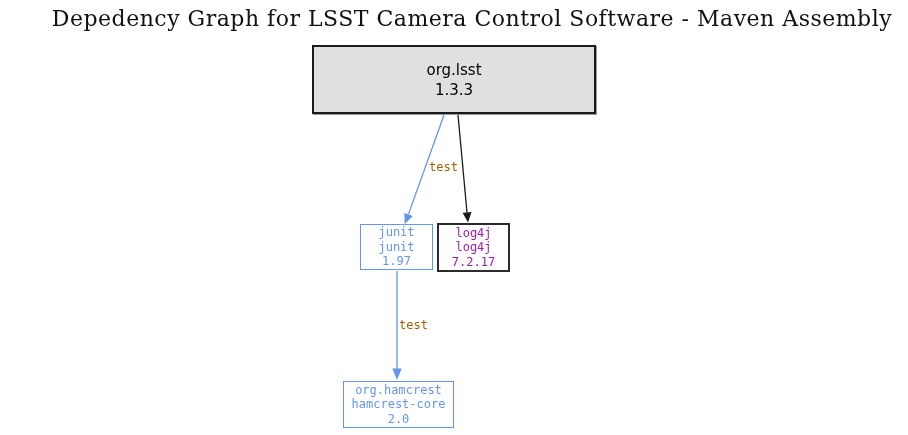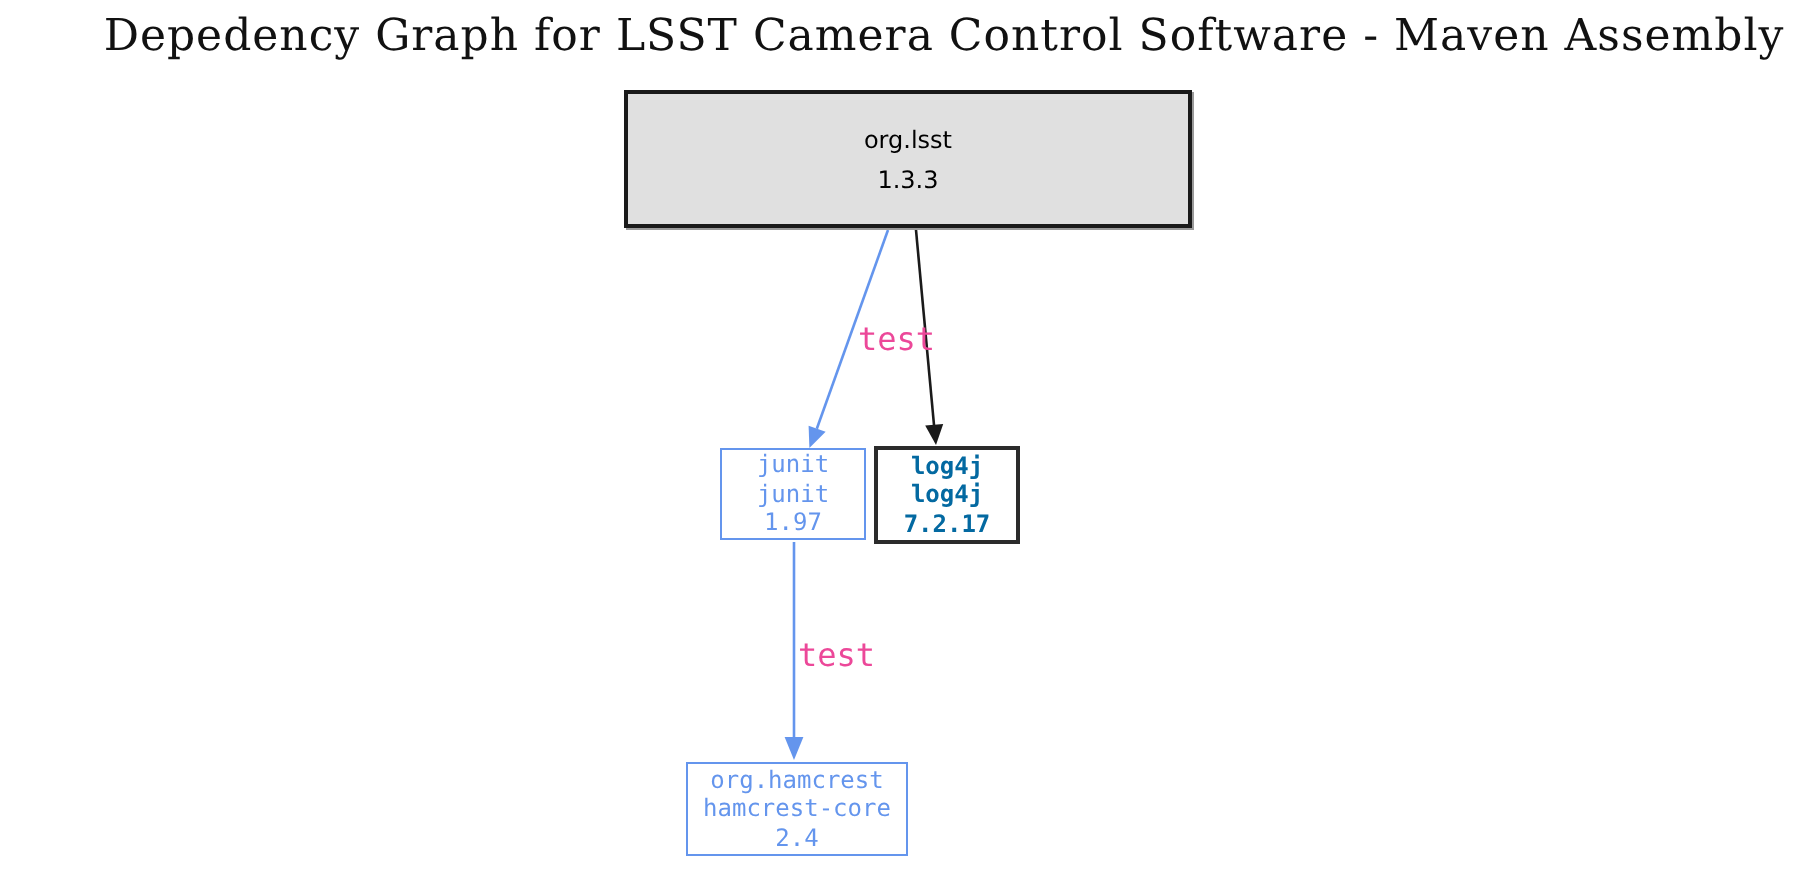--- a/index.html
+++ b/index.html
@@ -42,21 +42,21 @@
   .node span { display: block; }
   .node-root {
     left: 312px;
     top: 45px;
     width: 284px;
     height: 69px;
     background: #e0e0e0;
     border: 2px solid #1a1a1a;
     box-shadow: 1px 1px 0 #9a9a9a;
     font-family: "DejaVu Sans", sans-serif;
-    font-size: 12px;
+    font-size: 15px;
     line-height: 20px;
     color: #000000;
   }
   .node-dep {
     font-family: "DejaVu Sans Mono", monospace;
     font-size: 12px;
     line-height: 14.5px;
   }
   .node-junit {
     left: 360px;
@@ -65,44 +65,43 @@
     height: 46px;
     border: 1.5px solid #6495ED;
     color: #6495ED;
   }
   .node-log4j {
     left: 437px;
     top: 223px;
     width: 73px;
     height: 49px;
     border: 2px solid #2b2b2b;
-    color: #0369a1;
-    font-weight: bold;
+    color: #a21caf;
   }
   .node-hamcrest {
     left: 343px;
     top: 381px;
     width: 111px;
     height: 47px;
     border: 1.5px solid #6495ED;
     color: #6495ED;
   }
   .edge-layer {
     position: absolute;
     left: 0;
     top: 0;
     width: 908px;
     height: 435px;
     pointer-events: none;
   }
   .edge-label {
     position: absolute;
     font-family: "DejaVu Sans Mono", monospace;
-    font-size: 16px;
-    color: #ec4899;
+    font-size: 12px;
+    color: #a16207;
     white-space: nowrap;
   }
   .edge-label-1 { left: 429px; top: 160px; }
   .edge-label-2 { left: 399px; top: 318px; }
 </style>
 </head>
 <body>
 
 <div class="canvas">
 
@@ -142,16 +141,16 @@
 
   <div class="node node-dep node-log4j">
     <span>log4j</span>
     <span>log4j</span>
     <span>7.2.17</span>
   </div>
 
   <div class="node node-dep node-hamcrest">
     <span>org.hamcrest</span>
     <span>hamcrest-core</span>
-    <span>2.4</span>
+    <span>2.0</span>
   </div>
 
 </div>
 
 </body></html>

